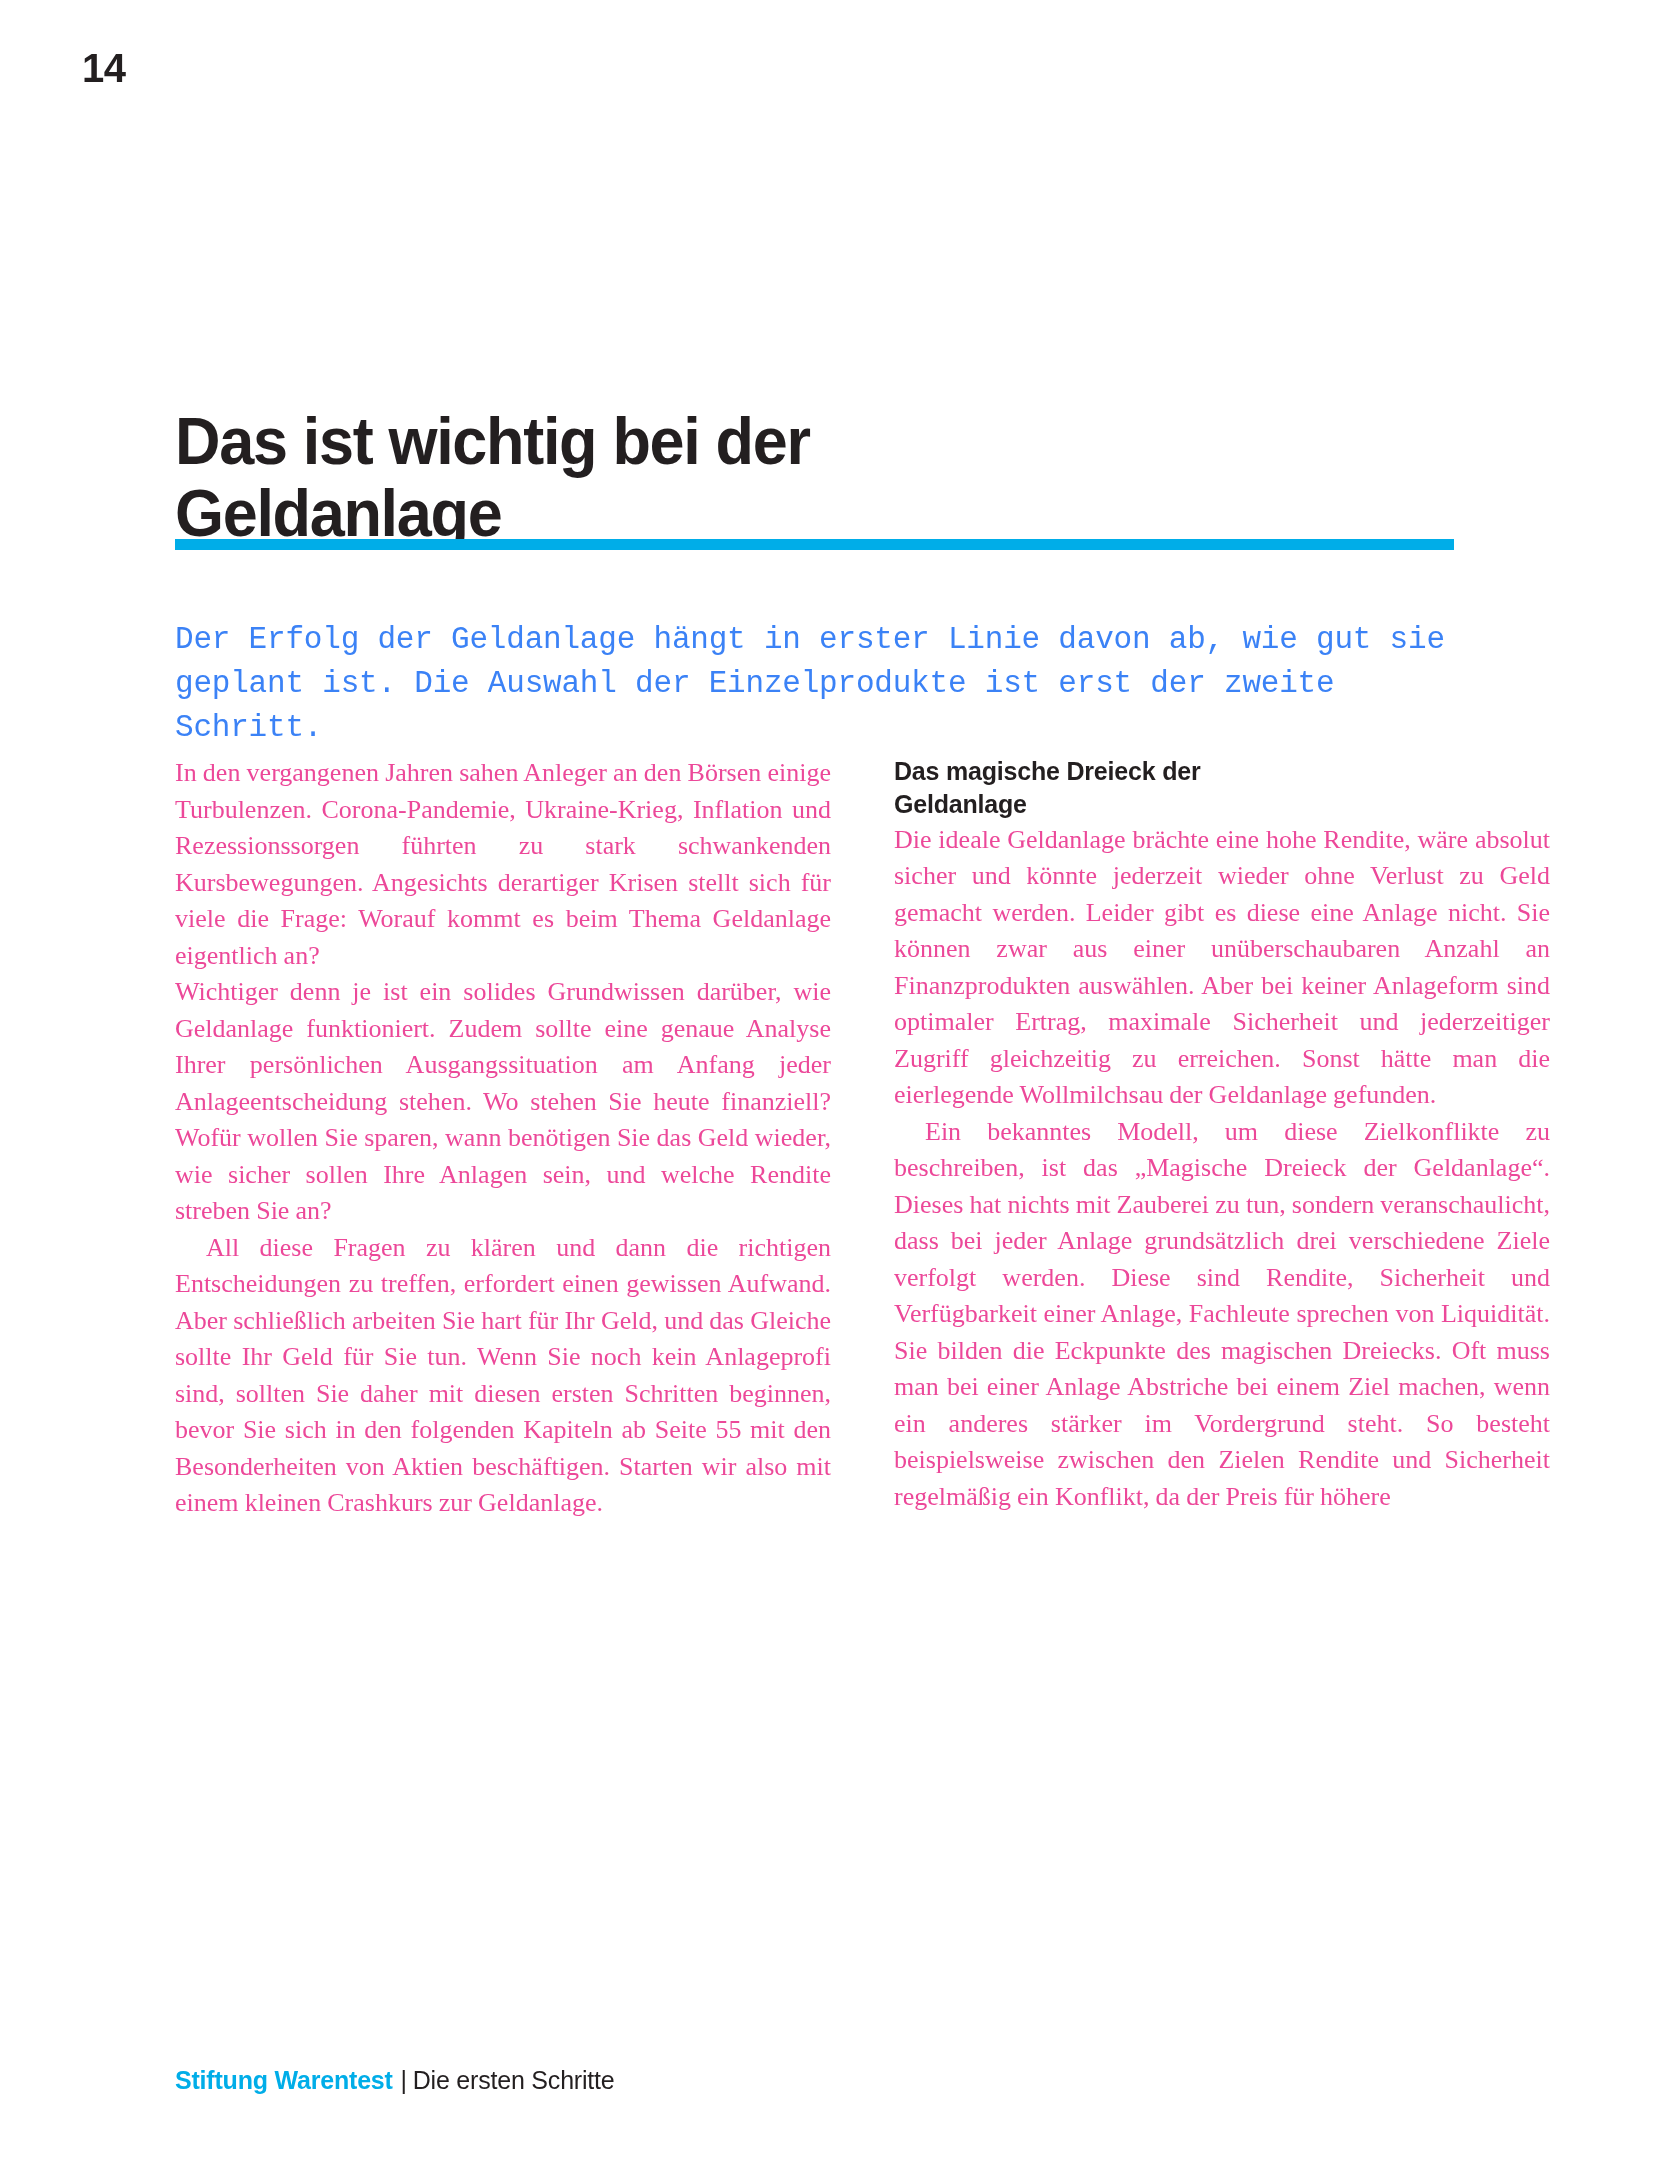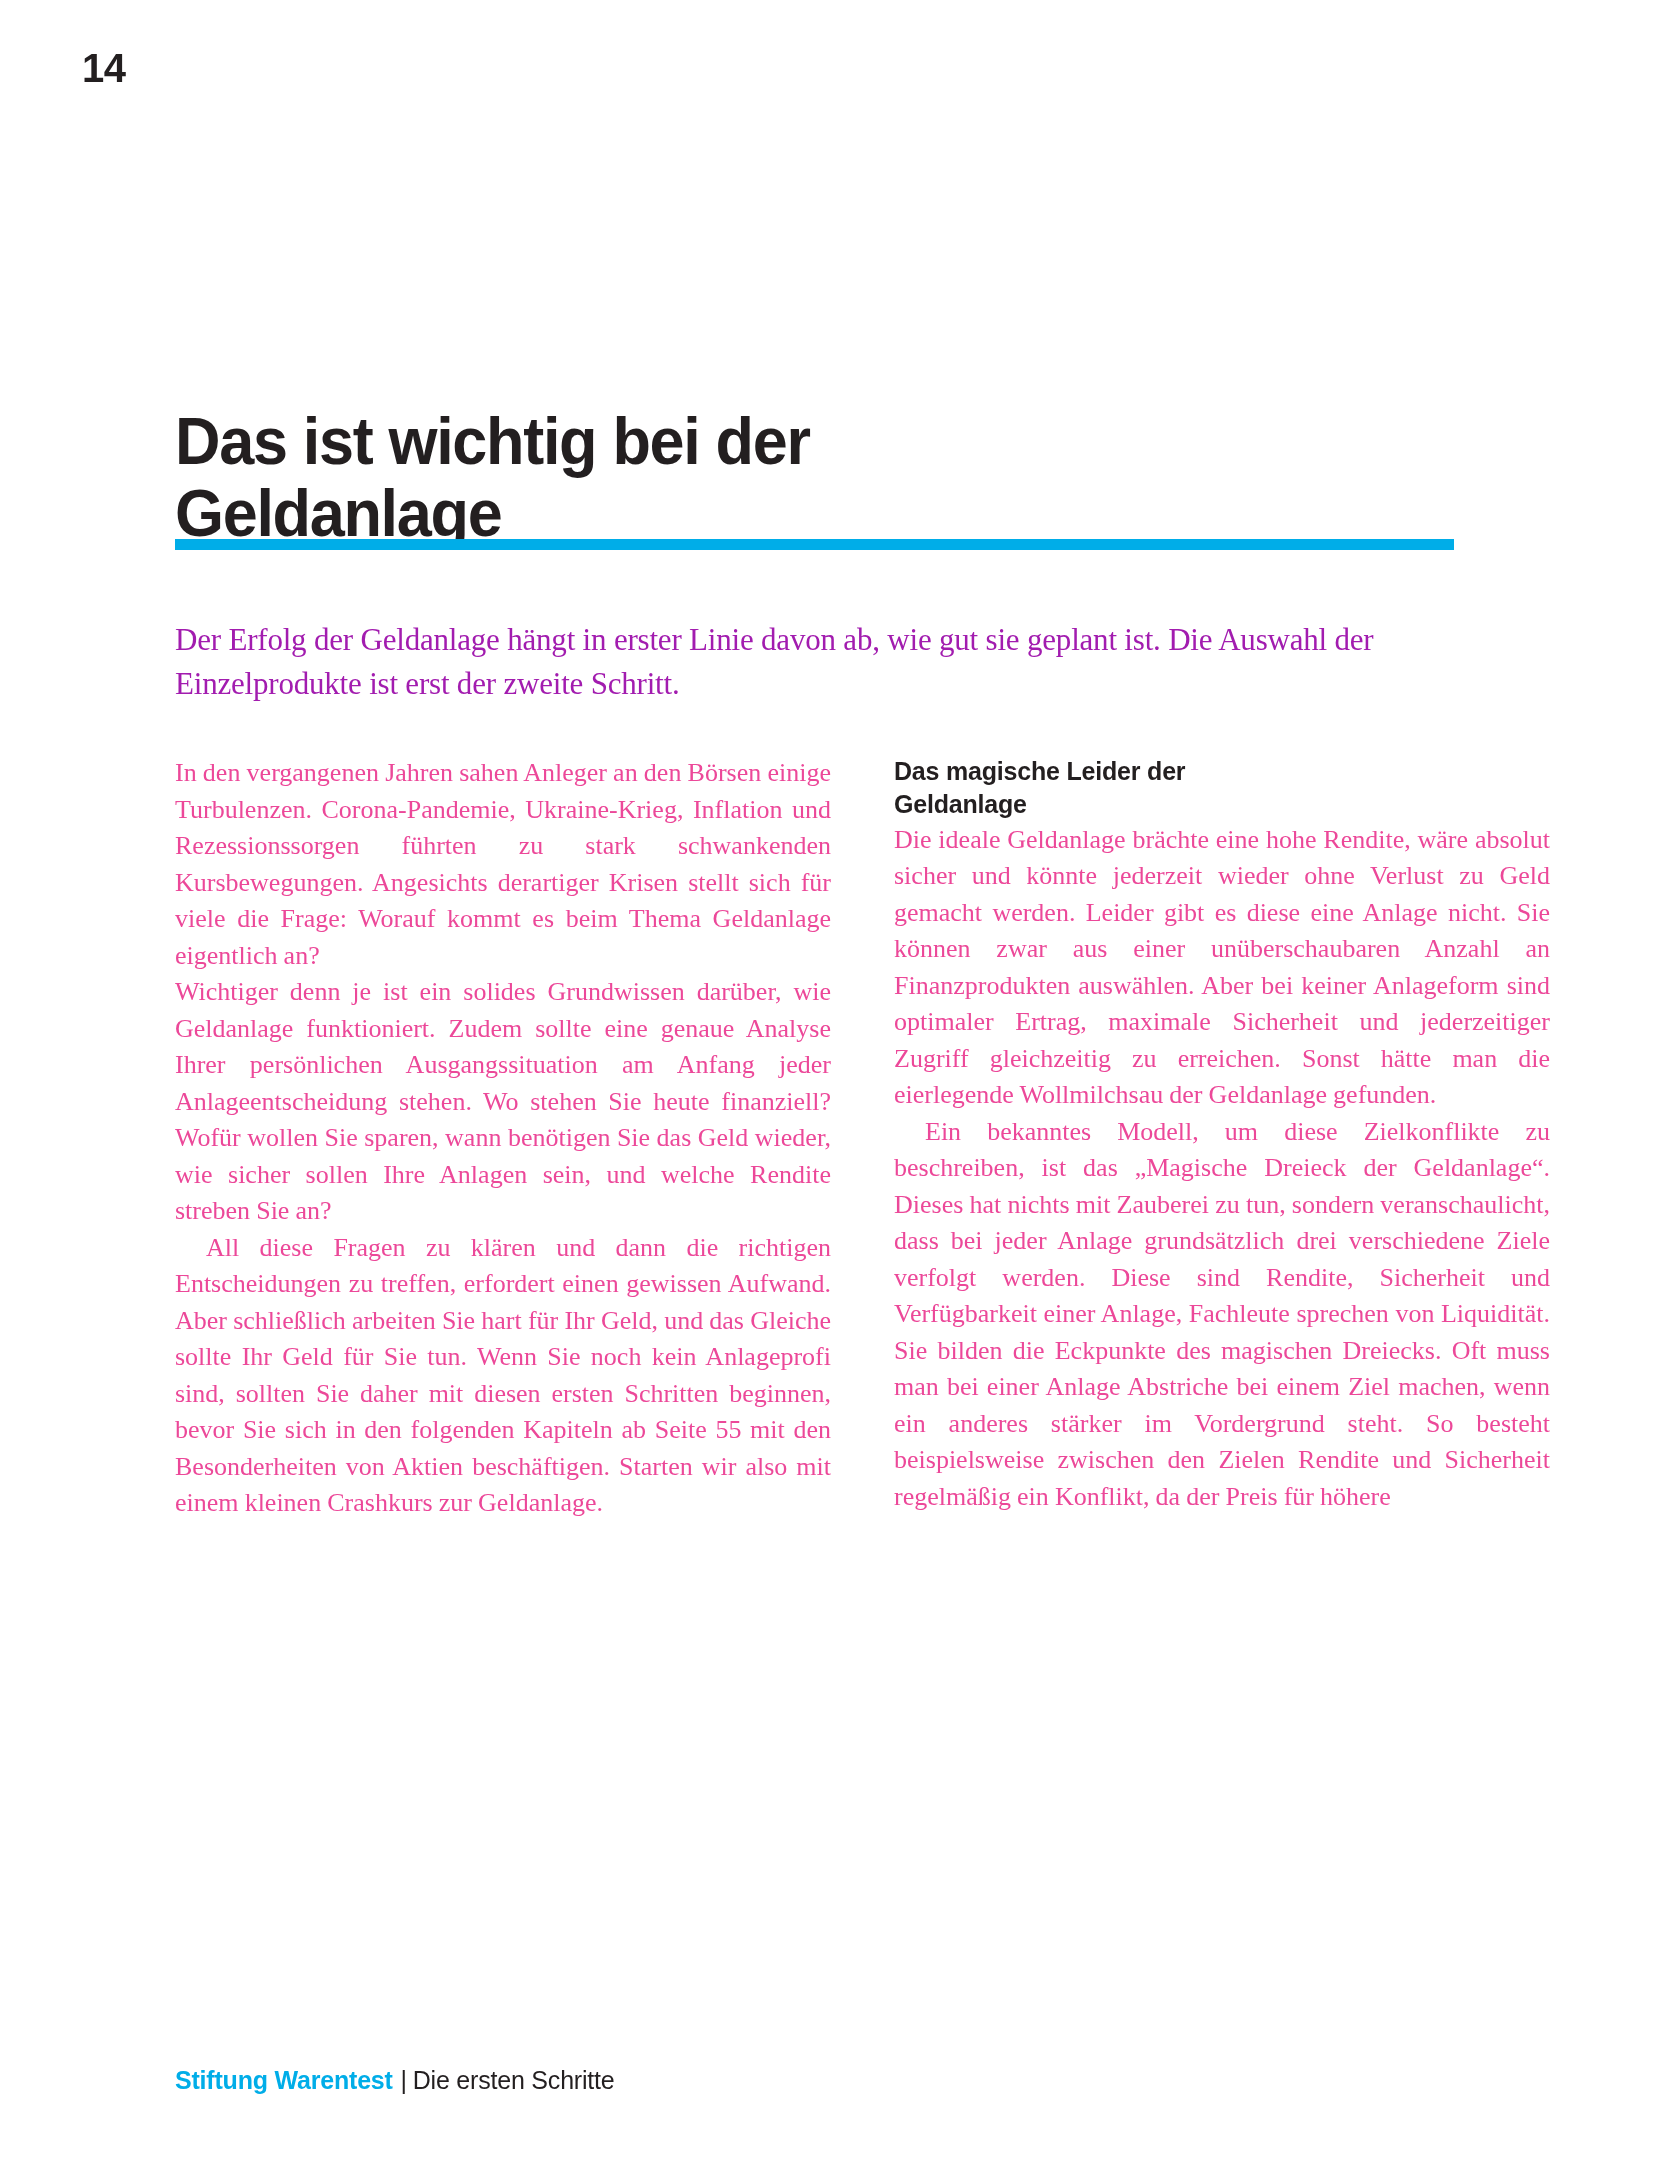--- a/index.html
+++ b/index.html
@@ -61,26 +61,26 @@
     height: 11.2px;
     background: #00ade8;
   }
 
   
   .lead {
     position: absolute;
     left: 175px;
     top: 582px;
     width: 1291px;
-    font-family: Liberation Serif, serif;
+    font-family: Liberation Mono, monospace;
     font-weight: 400;
     font-size: 31px;
     line-height: 1.42;
     letter-spacing: -0.2px;
-    color: #a21caf;
+    color: #3b82f6;
     margin-top: 36px;
   }
 
   
   .columns {
     position: absolute;
     left: 175px;
     top: 755px;
     width: 1320px;
     display: flex;
@@ -159,21 +159,21 @@
   <div class="columns">
 
     <div class="col">
       <p class="body-p">In den vergangenen Jahren sahen Anleger an den Börsen einige Turbulenzen. Corona-Pandemie, Ukraine-Krieg, Inflation und Rezessionssorgen führten zu stark schwankenden Kursbewegungen. Angesichts derartiger Krisen stellt sich für viele die Frage: Worauf kommt es beim Thema Geldanlage eigentlich an?</p>
       <p class="body-p">Wichtiger denn je ist ein solides Grundwissen darüber, wie Geldanlage funktioniert. Zudem sollte eine genaue Analyse Ihrer persönlichen Ausgangssituation am Anfang jeder Anlageentscheidung stehen. Wo stehen Sie heute finanziell? Wofür wollen Sie sparen, wann benötigen Sie das Geld wieder, wie sicher sollen Ihre Anlagen sein, und welche Rendite streben Sie an?</p>
       <p class="body-p indent">All diese Fragen zu klären und dann die richtigen Entscheidungen zu treffen, erfordert einen gewissen Aufwand. Aber schließlich arbeiten Sie hart für Ihr Geld, und das Gleiche sollte Ihr Geld für Sie tun. Wenn Sie noch kein Anlageprofi sind, sollten Sie daher mit diesen ersten Schritten beginnen, bevor Sie sich in den folgenden Kapiteln ab Seite 55 mit den Besonderheiten von Aktien beschäftigen. Starten wir also mit einem kleinen Crashkurs zur Geldanlage.</p>
     </div>
 
     <div class="col">
       <h2 class="subhead">
-        <span>Das magische Leider der</span><br>
+        <span>Das magische Dreieck der</span><br>
         <span>Geldanlage</span>
       </h2>
       <p class="body-p">Die ideale Geldanlage brächte eine hohe Rendite, wäre absolut sicher und könnte jederzeit wieder ohne Verlust zu Geld gemacht werden. Leider gibt es diese eine Anlage nicht. Sie können zwar aus einer unüberschaubaren Anzahl an Finanzprodukten auswählen. Aber bei keiner Anlageform sind optimaler Ertrag, maximale Sicherheit und jederzeitiger Zugriff gleichzeitig zu erreichen. Sonst hätte man die eierlegende Wollmilchsau der Geldanlage gefunden.</p>
       <p class="body-p indent">Ein bekanntes Modell, um diese Zielkonflikte zu beschreiben, ist das „Magische Dreieck der Geldanlage“. Dieses hat nichts mit Zauberei zu tun, sondern veranschaulicht, dass bei jeder Anlage grundsätzlich drei verschiedene Ziele verfolgt werden. Diese sind Rendite, Sicherheit und Verfügbarkeit einer Anlage, Fachleute sprechen von Liquidität. Sie bilden die Eckpunkte des magischen Dreiecks. Oft muss man bei einer Anlage Abstriche bei einem Ziel machen, wenn ein anderes stärker im Vordergrund steht. So besteht beispielsweise zwischen den Zielen Rendite und Sicherheit regelmäßig ein Konflikt, da der Preis für höhere</p>
     </div>
 
   </div>
 
   <div class="footer">
     <span class="footer-brand">Stiftung Warentest</span><span class="footer-sep">|</span><span class="footer-section">Die ersten Schritte</span>

